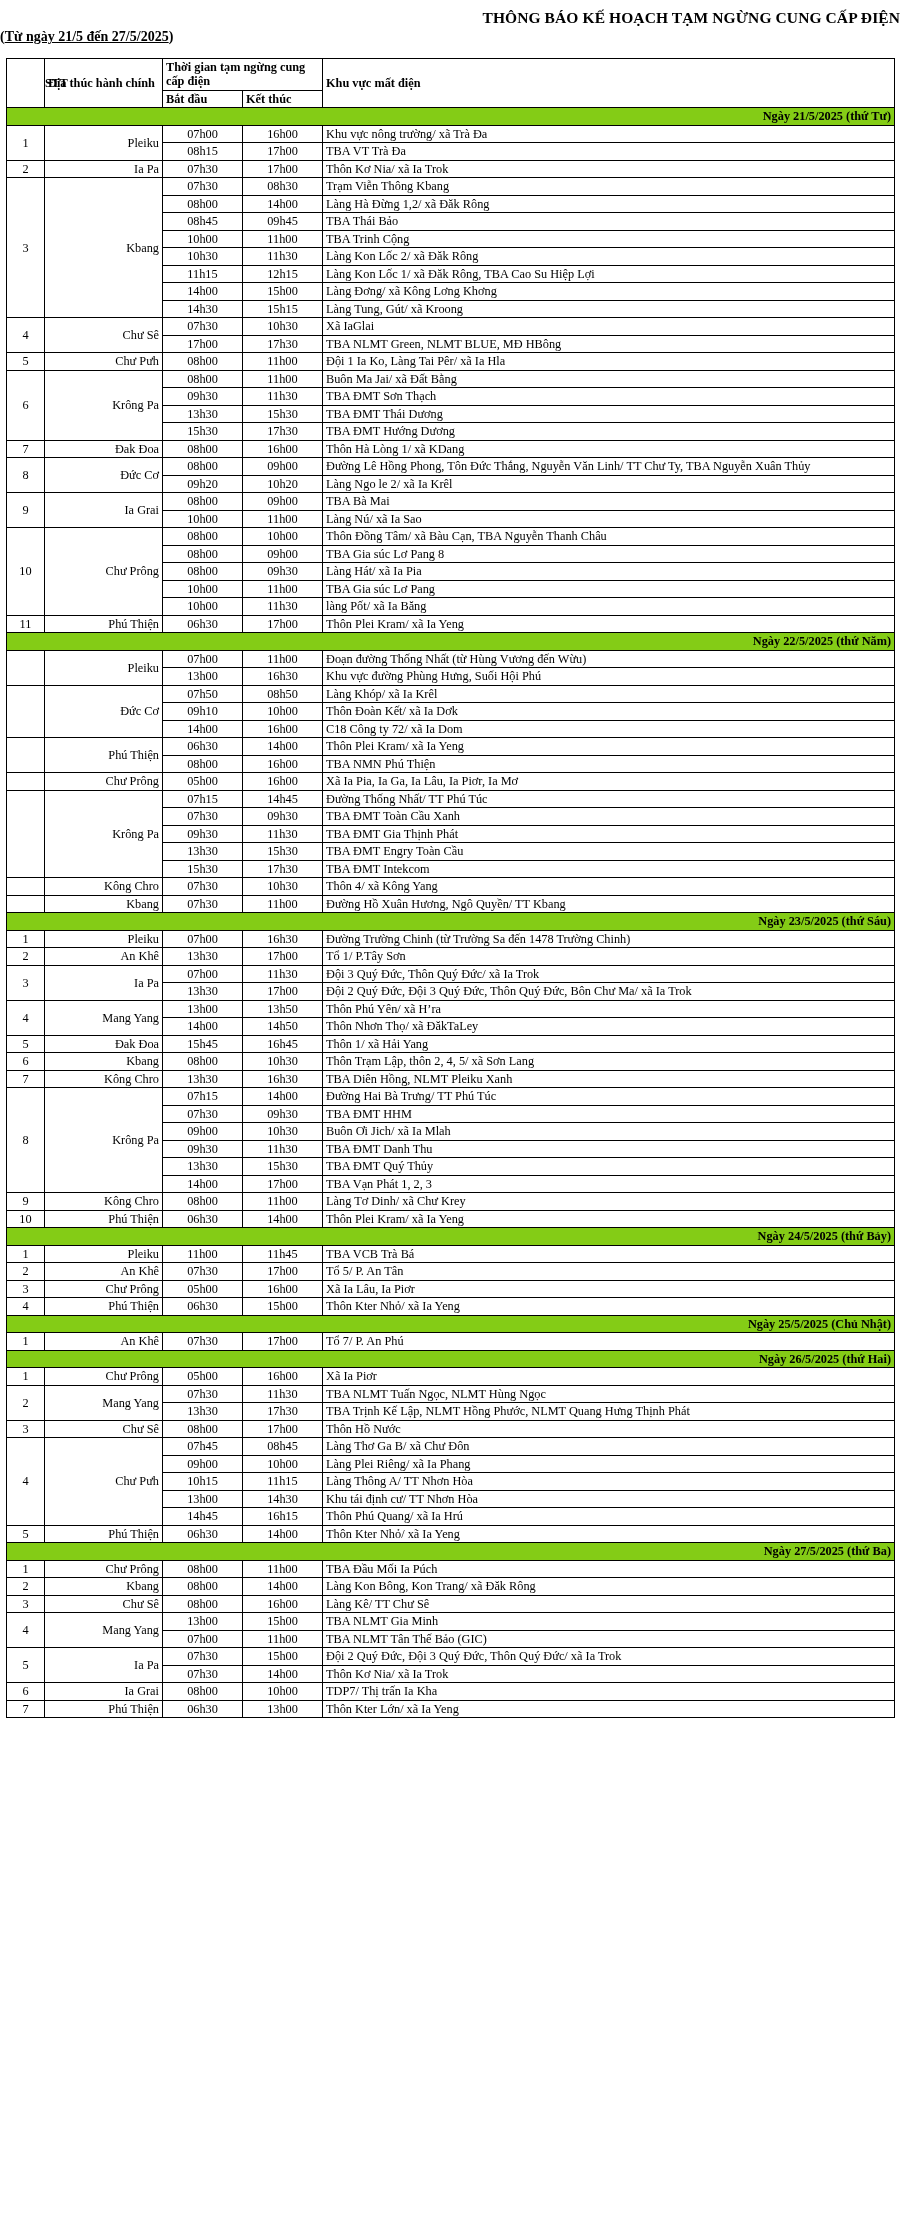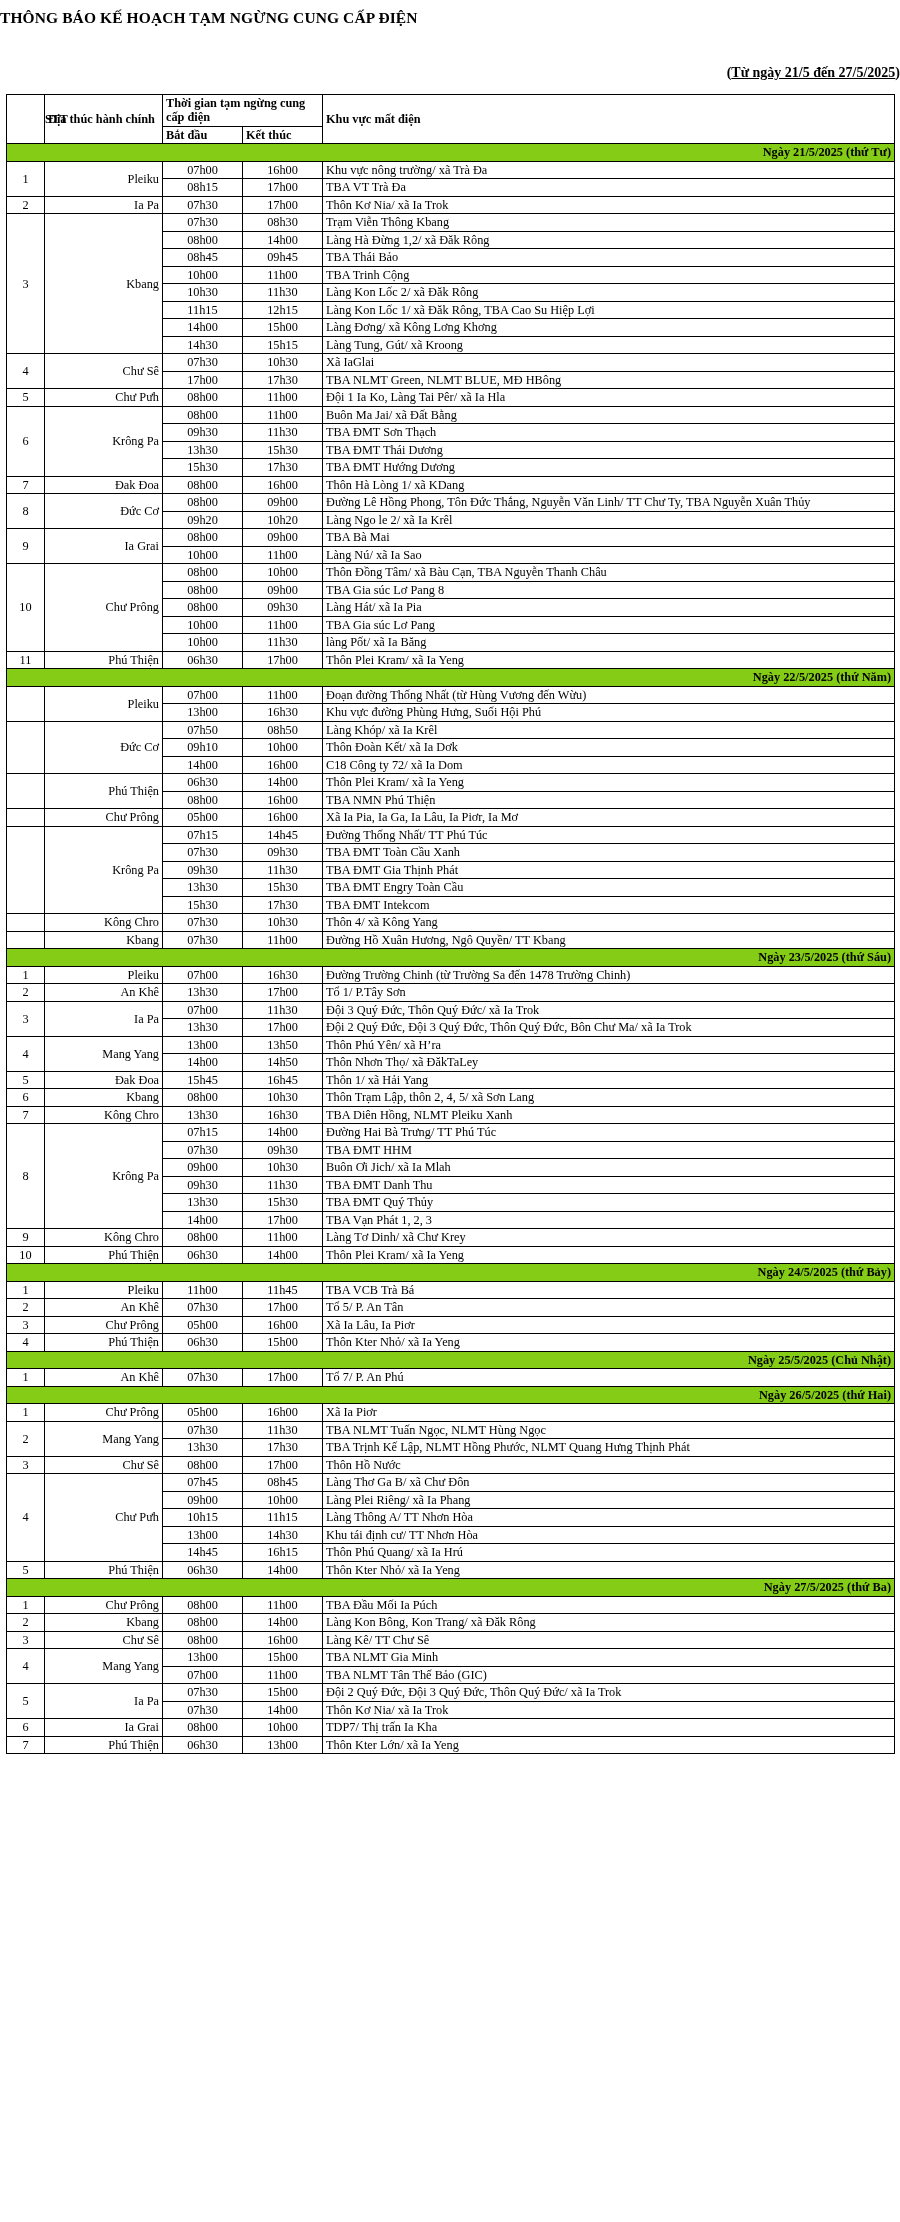--- a/index.html
+++ b/index.html
@@ -12,35 +12,34 @@
     font-family: "Liberation Serif", "DejaVu Serif", serif;
     color: #000000;
     -webkit-font-smoothing: antialiased;
   }
   .page {
     width: 900px;
     box-sizing: border-box;
     padding: 0;
   }
   .doc-title {
-    text-align: left;
+    text-align: right;
     font-weight: bold;
     font-size: 15.5px;
     line-height: 1.25;
     padding-top: 8px;
     letter-spacing: 0.1px;
   }
   .doc-subtitle {
-    text-align: right;
+    text-align: left;
     font-weight: bold;
     font-size: 14px;
     line-height: 1.25;
     padding-top: 1px;
     padding-bottom: 12px;
-    margin-top: 36px;
   }
   .doc-subtitle span.u {
     text-decoration: underline;
   }
   table.sched {
     border-collapse: collapse;
     width: 888px;
     margin: 0 6px 6px 6px;
     table-layout: fixed;
   }

